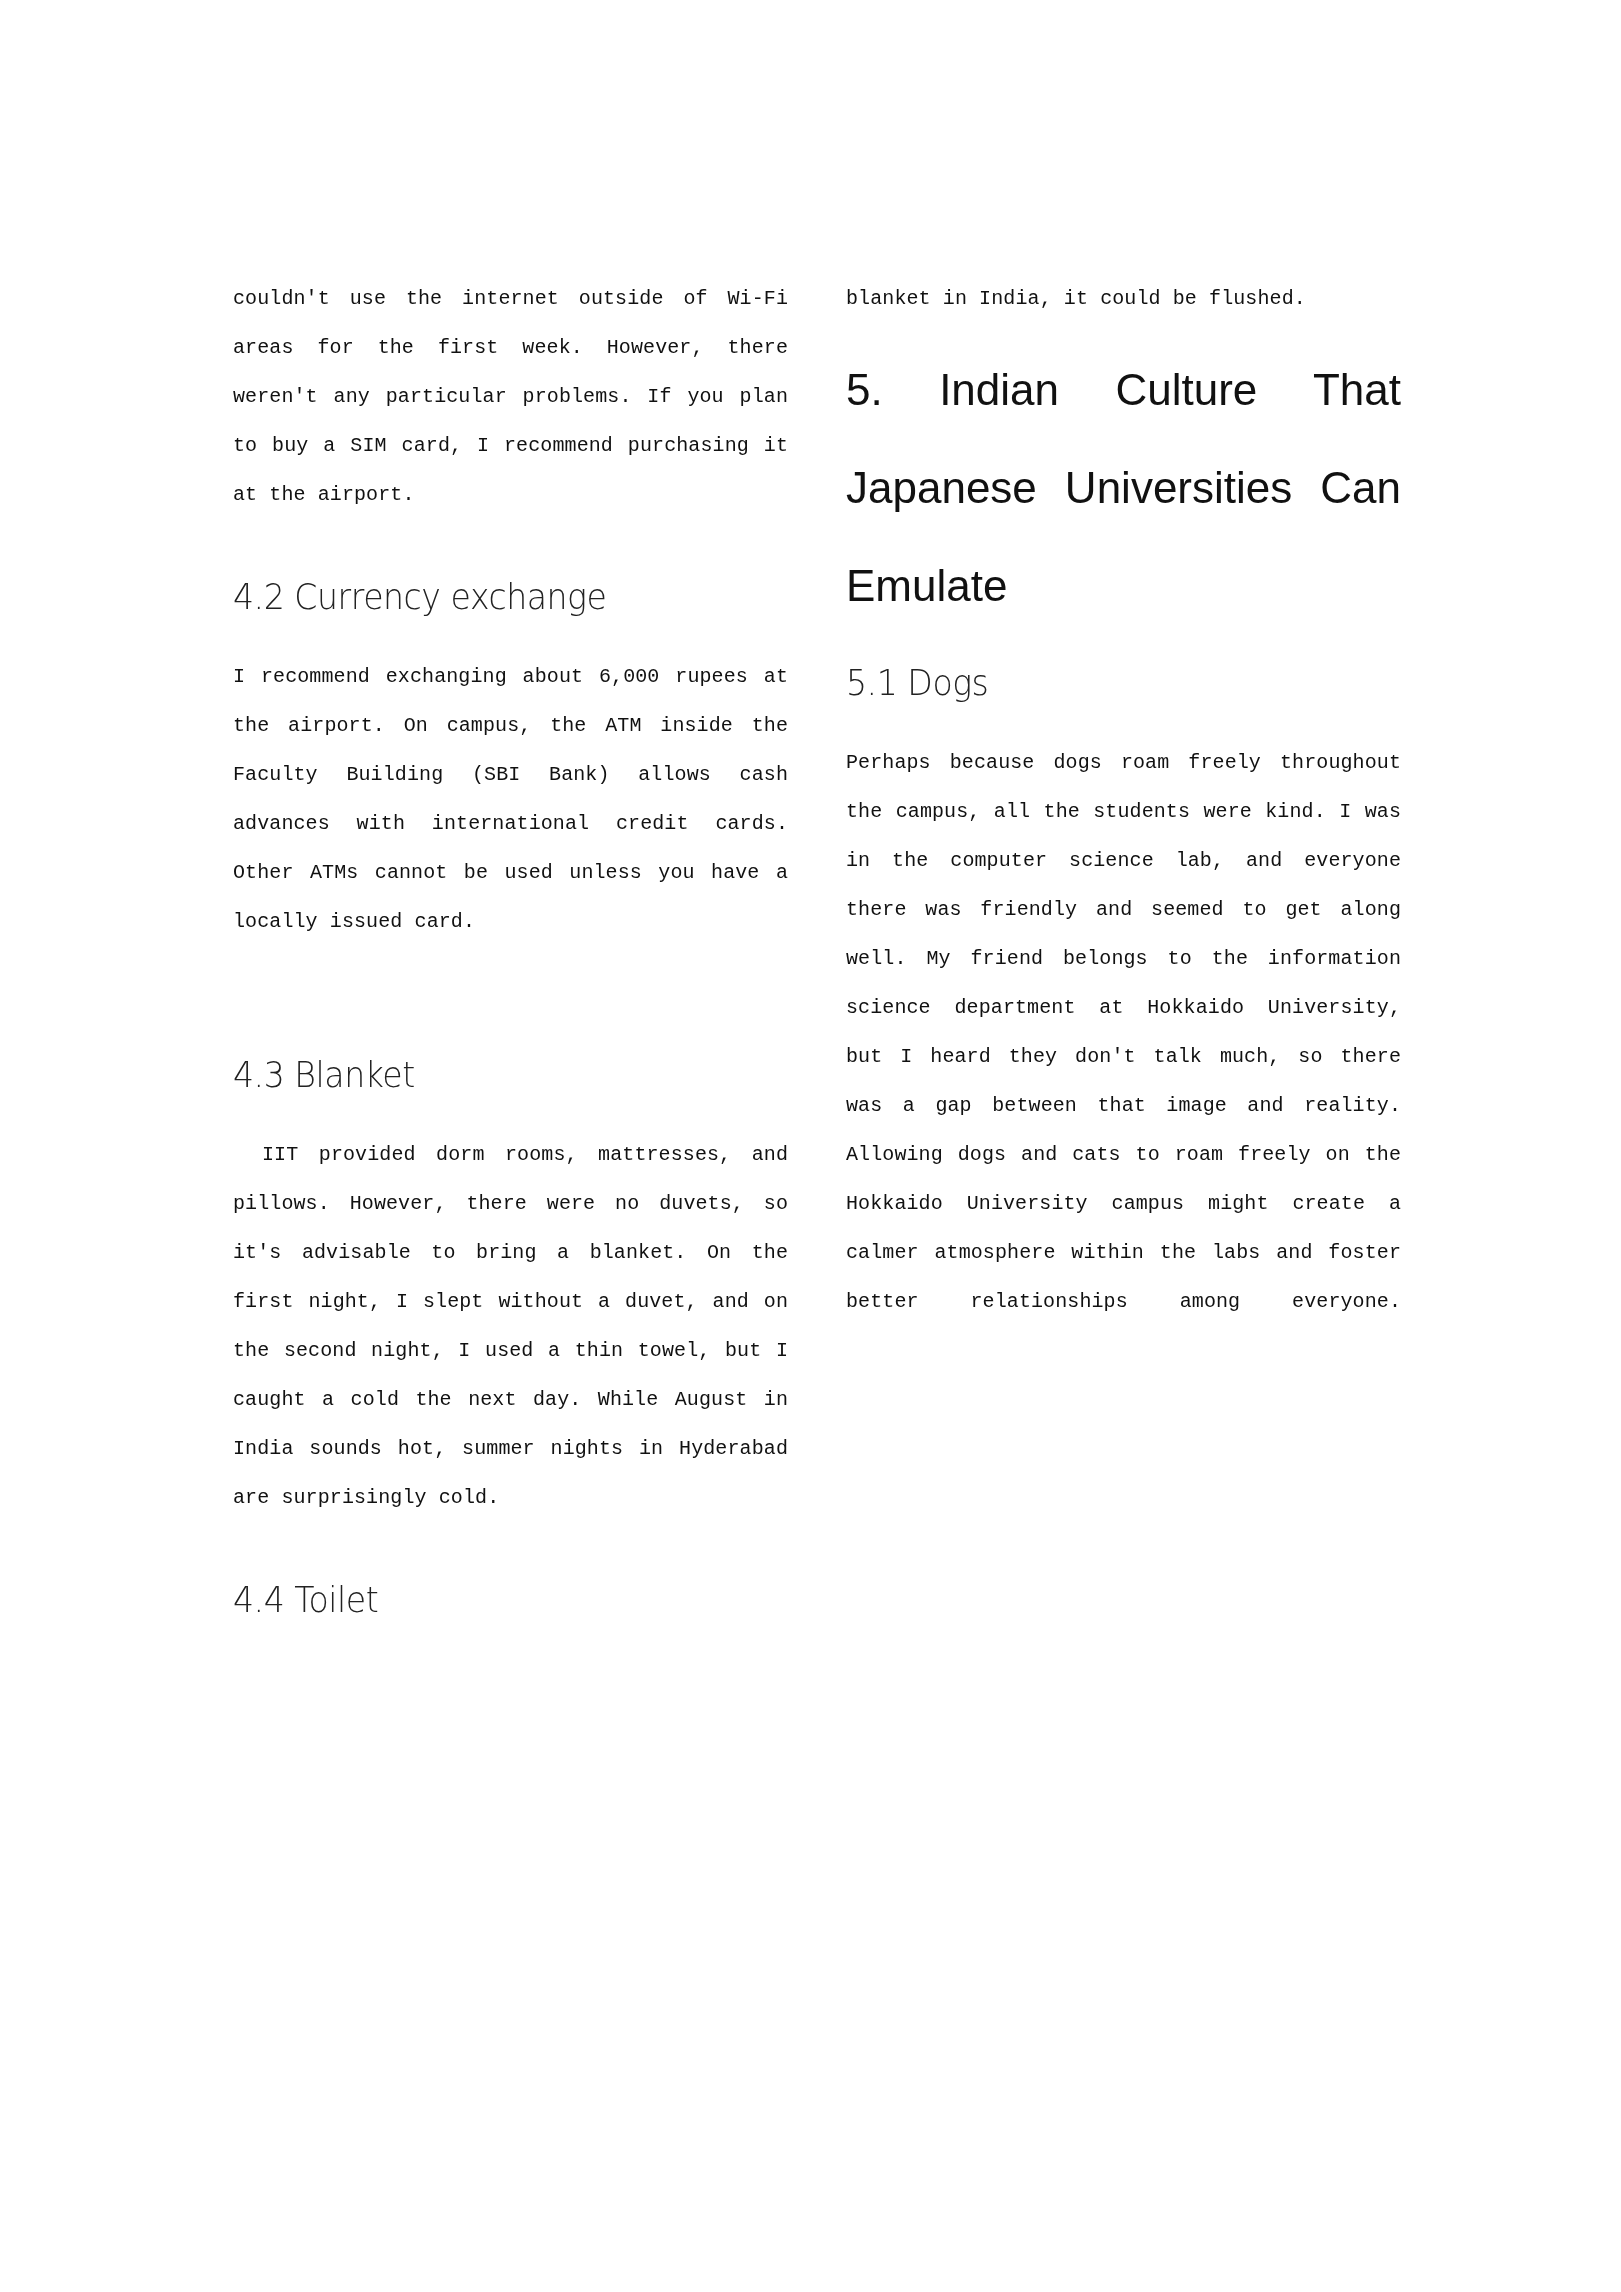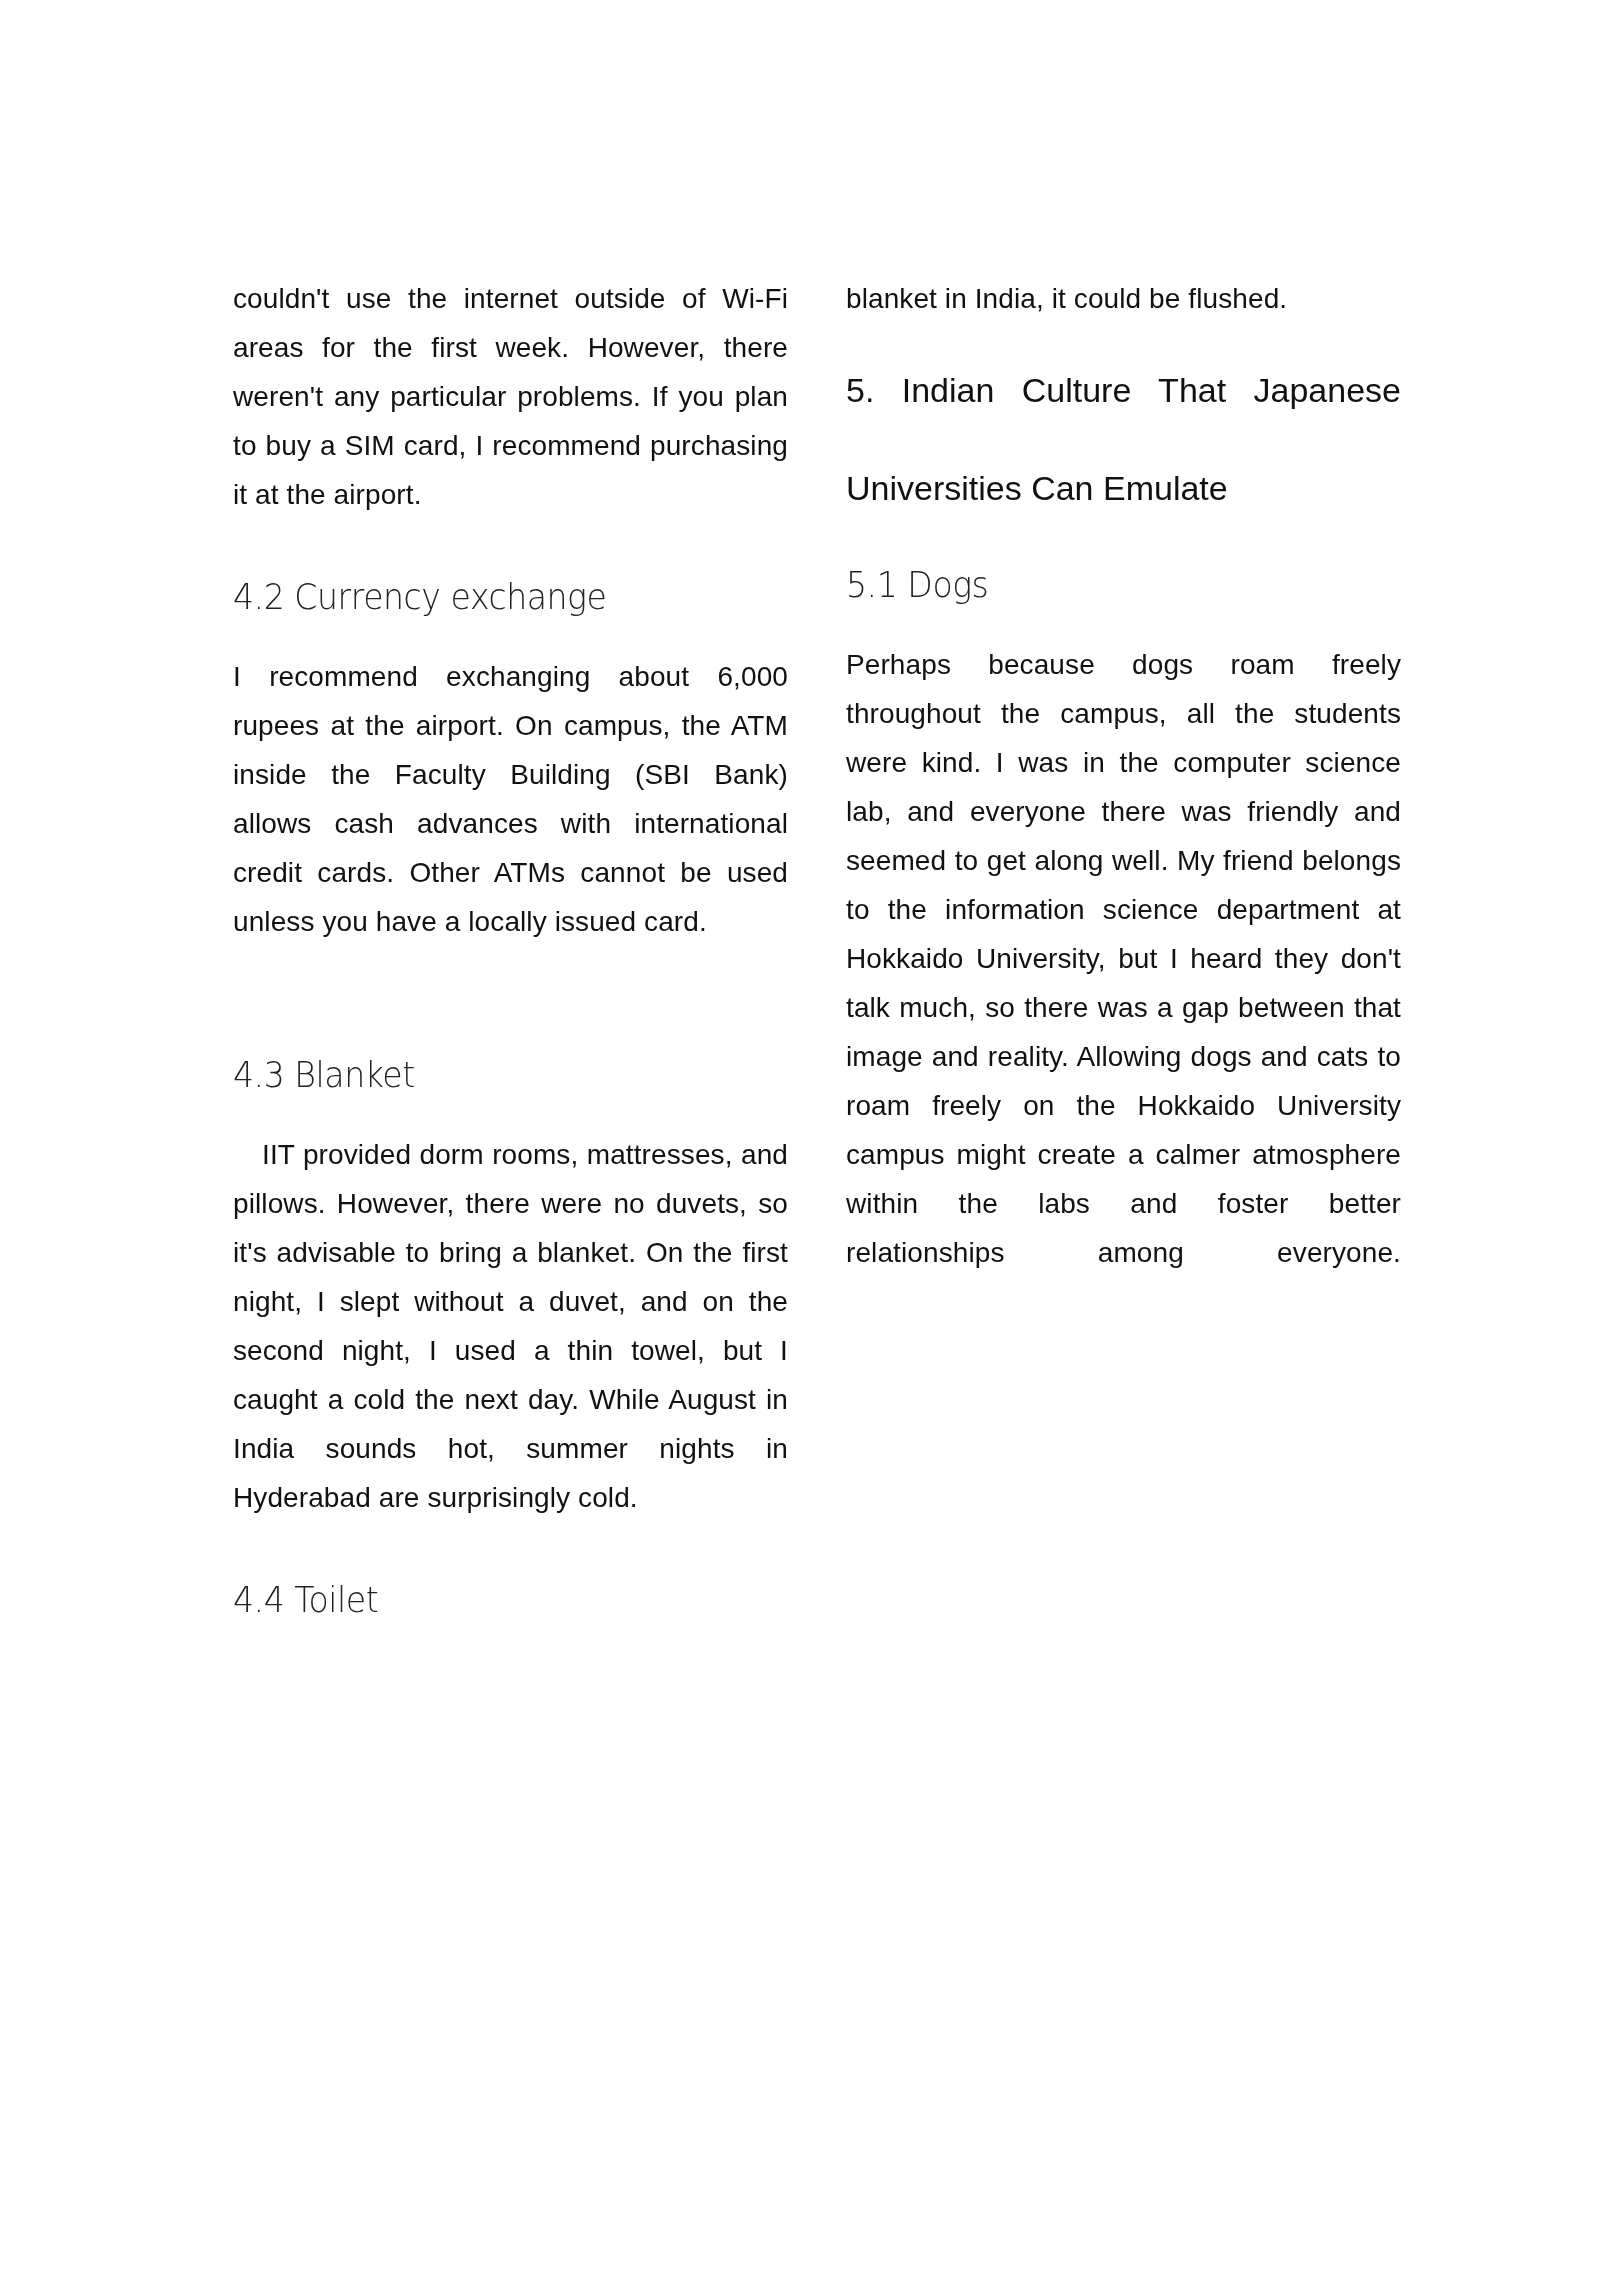--- a/index.html
+++ b/index.html
@@ -1,22 +1,22 @@
 <!DOCTYPE html>
 <html><head>
   <meta charset="utf-8">
   <style>
     html, body { margin: 0; padding: 0; background: #ffffff; }
     body { width: 1621px; height: 2293px; position: relative; overflow: hidden; color: #111; }
     .col { position: absolute; top: 274px; width: 555px; }
     .col-left { left: 233px; }
     .col-right { left: 846px; }
     p.body {
-      font-family: Liberation Sans, sans-serif;
-      font-size: 28px;
+      font-family: Liberation Mono, monospace;
+      font-size: 20px;
       line-height: 49px;
       margin: 0;
       text-align: justify;
       text-align-last: left;
       letter-spacing: 0.1px;
     }
     p.body.indent { text-indent: 29px; }
     p.body.justify-last { text-align-last: justify; }
     h2.sub {
       font-family: "DejaVu Sans", "Liberation Sans", sans-serif;
@@ -25,21 +25,21 @@
       margin: 0;
       color: #222;
       letter-spacing: -0.5px;
       transform: scaleX(0.92);
       transform-origin: left center;
       white-space: nowrap;
     }
     h1.main {
       font-family: "Liberation Sans", "DejaVu Sans", sans-serif;
       font-weight: 400;
-      font-size: 34px;
+      font-size: 44px;
       line-height: 98px;
       margin: 0;
       text-align: justify;
       text-align-last: left;
       color: #111;
     }
     .gap-1 { height: 49px; }
     .gap-2 { height: 57px; }
     .gap-3 { height: 108px; }
   </style>

